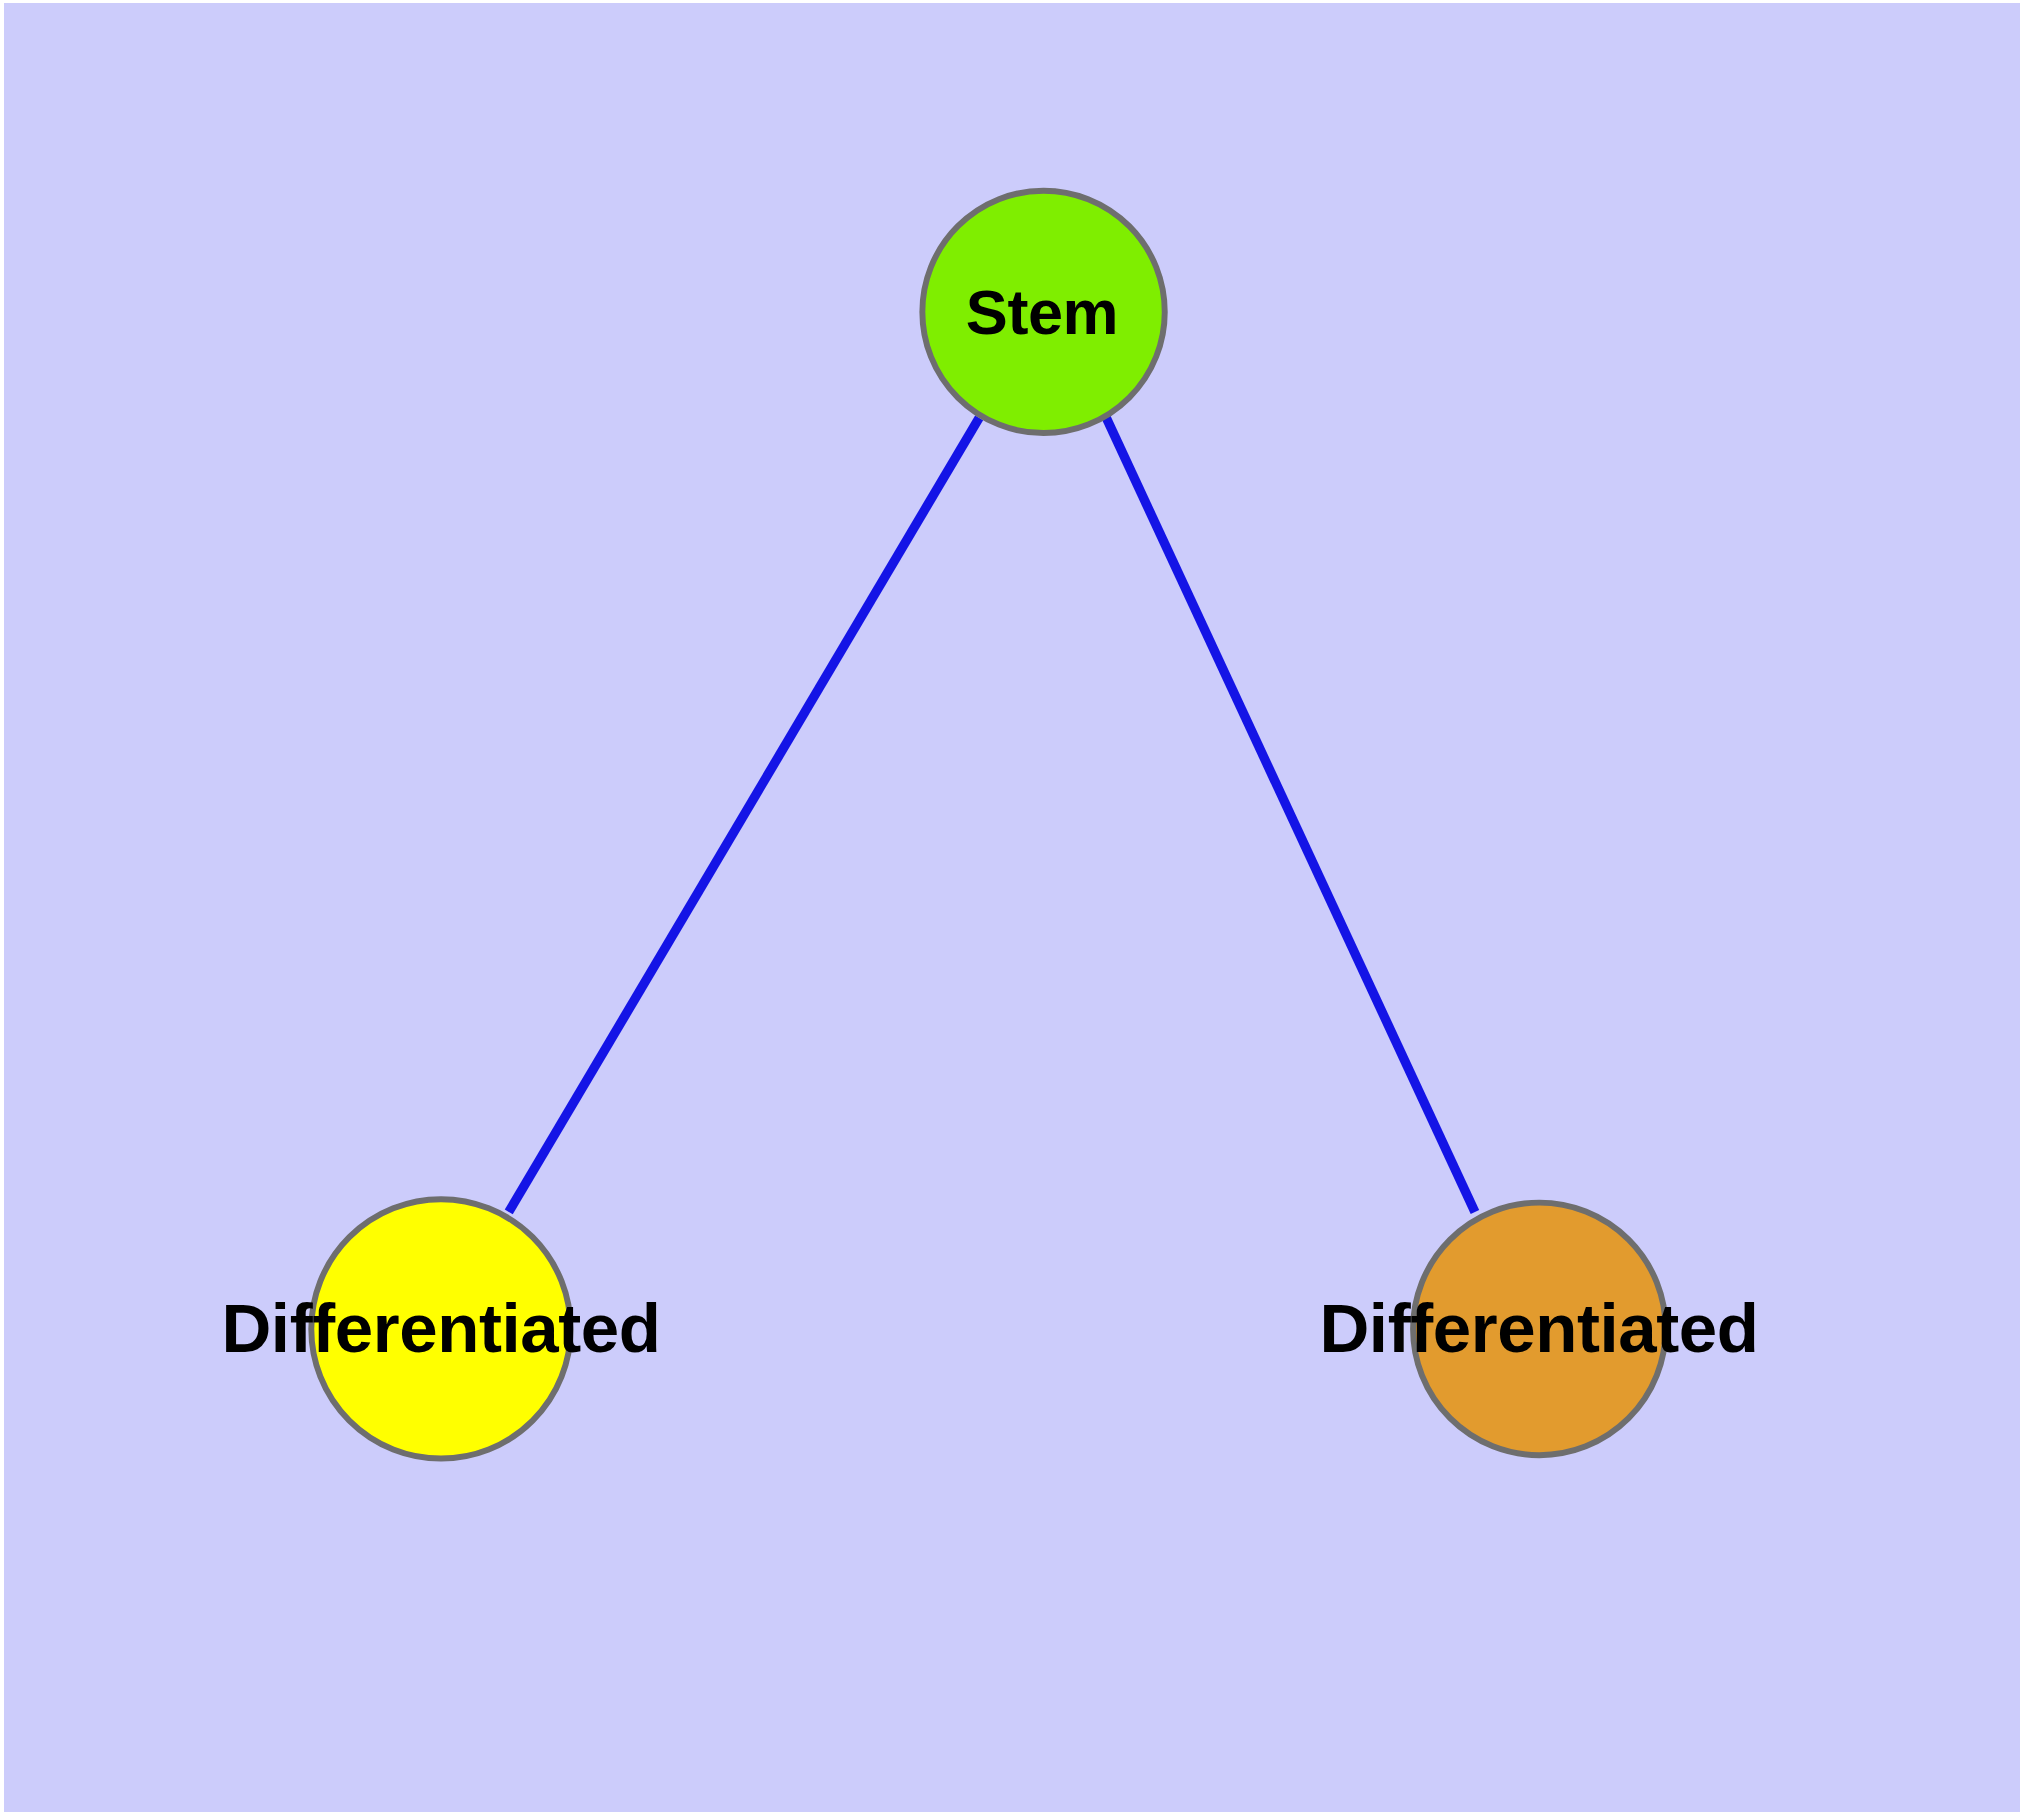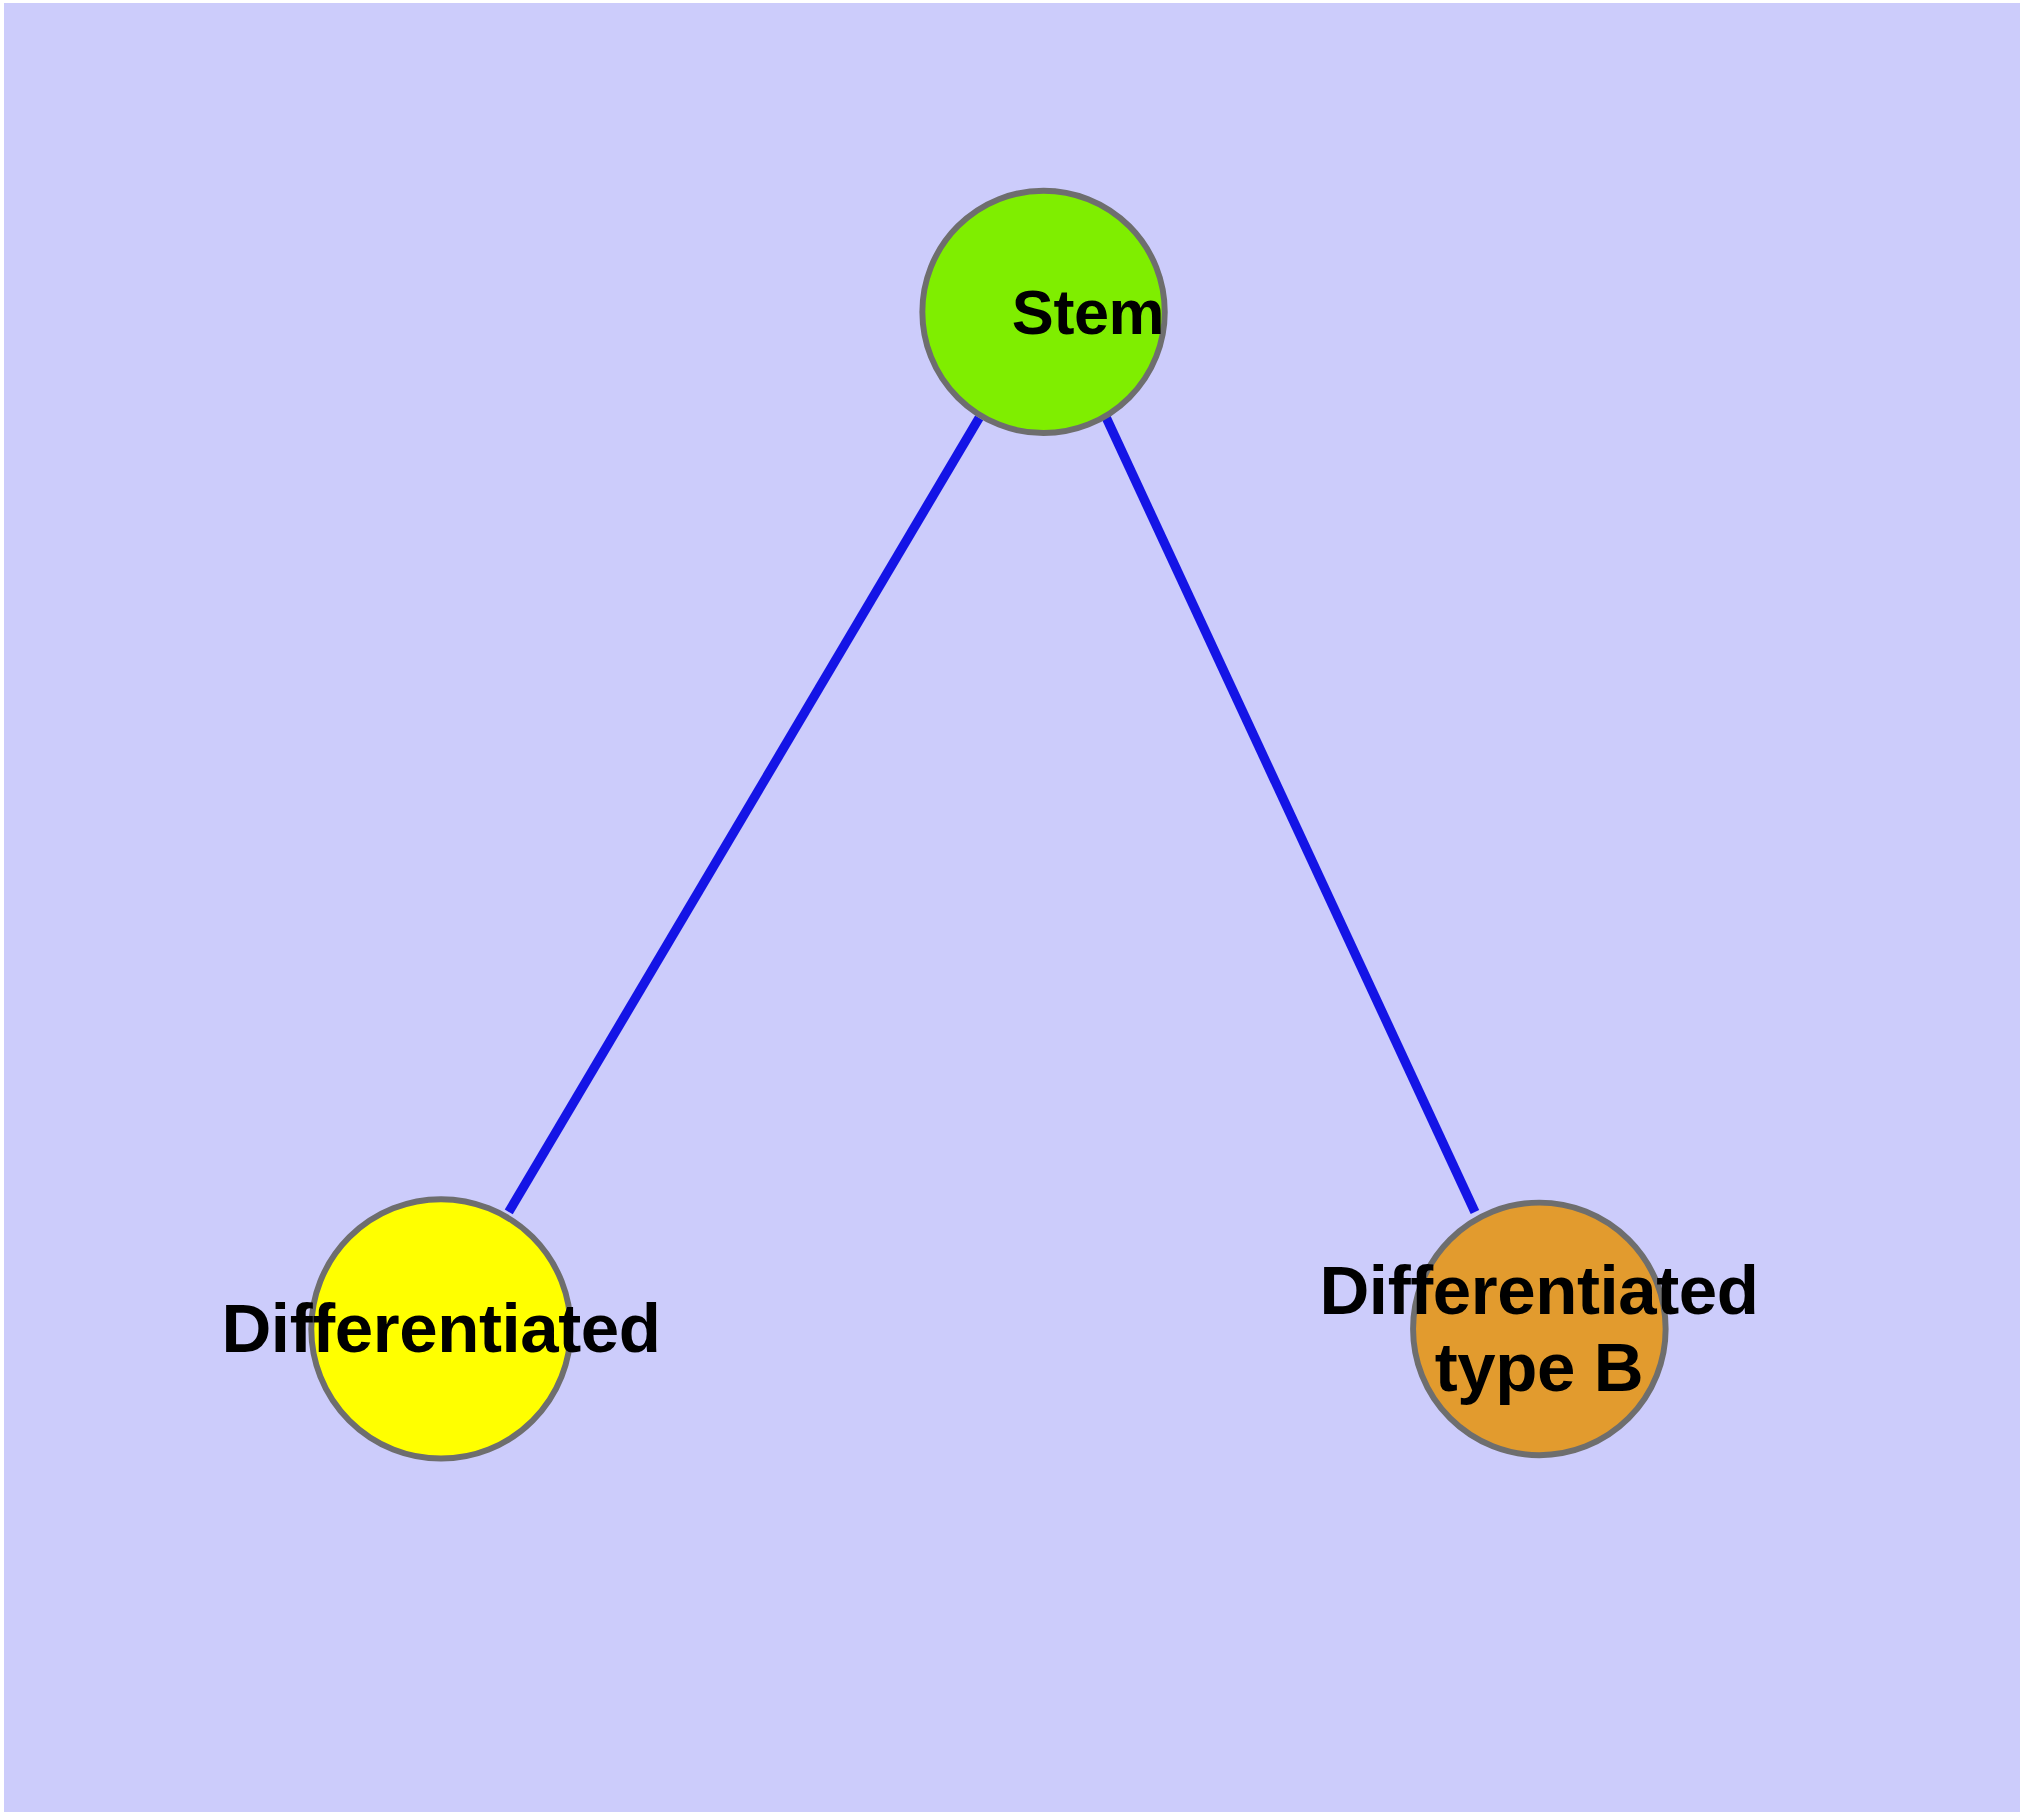--- a/index.html
+++ b/index.html
@@ -37,21 +37,21 @@
     color: #000000;
     font-weight: bold;
     text-align: center;
     line-height: 1.12;
     white-space: nowrap;
     letter-spacing: -0.4px;
     pointer-events: none;
   }
   #label-stem {
     font-size: 63px;
-    left: 1088px;
+    left: 1042px;
     top: 312px;
     transform: translate(-50%, -50%);
   }
   #label-diffA {
     font-size: 69px;
     left: 441px;
     top: 1329px;
     transform: translate(-50%, -50%);
   }
   #label-diffB {
@@ -83,16 +83,15 @@
   <div class="node-label" id="label-stem">
     <span class="label-line">Stem</span>
   </div>
 
   <div class="node-label" id="label-diffA">
     <span class="label-line">Differentiated</span>
   </div>
 
   <div class="node-label" id="label-diffB">
     <span class="label-line">Differentiated</span>
-    <span class="label-line">type B</span>
   </div>
 </div>
 
 
 </body></html>

